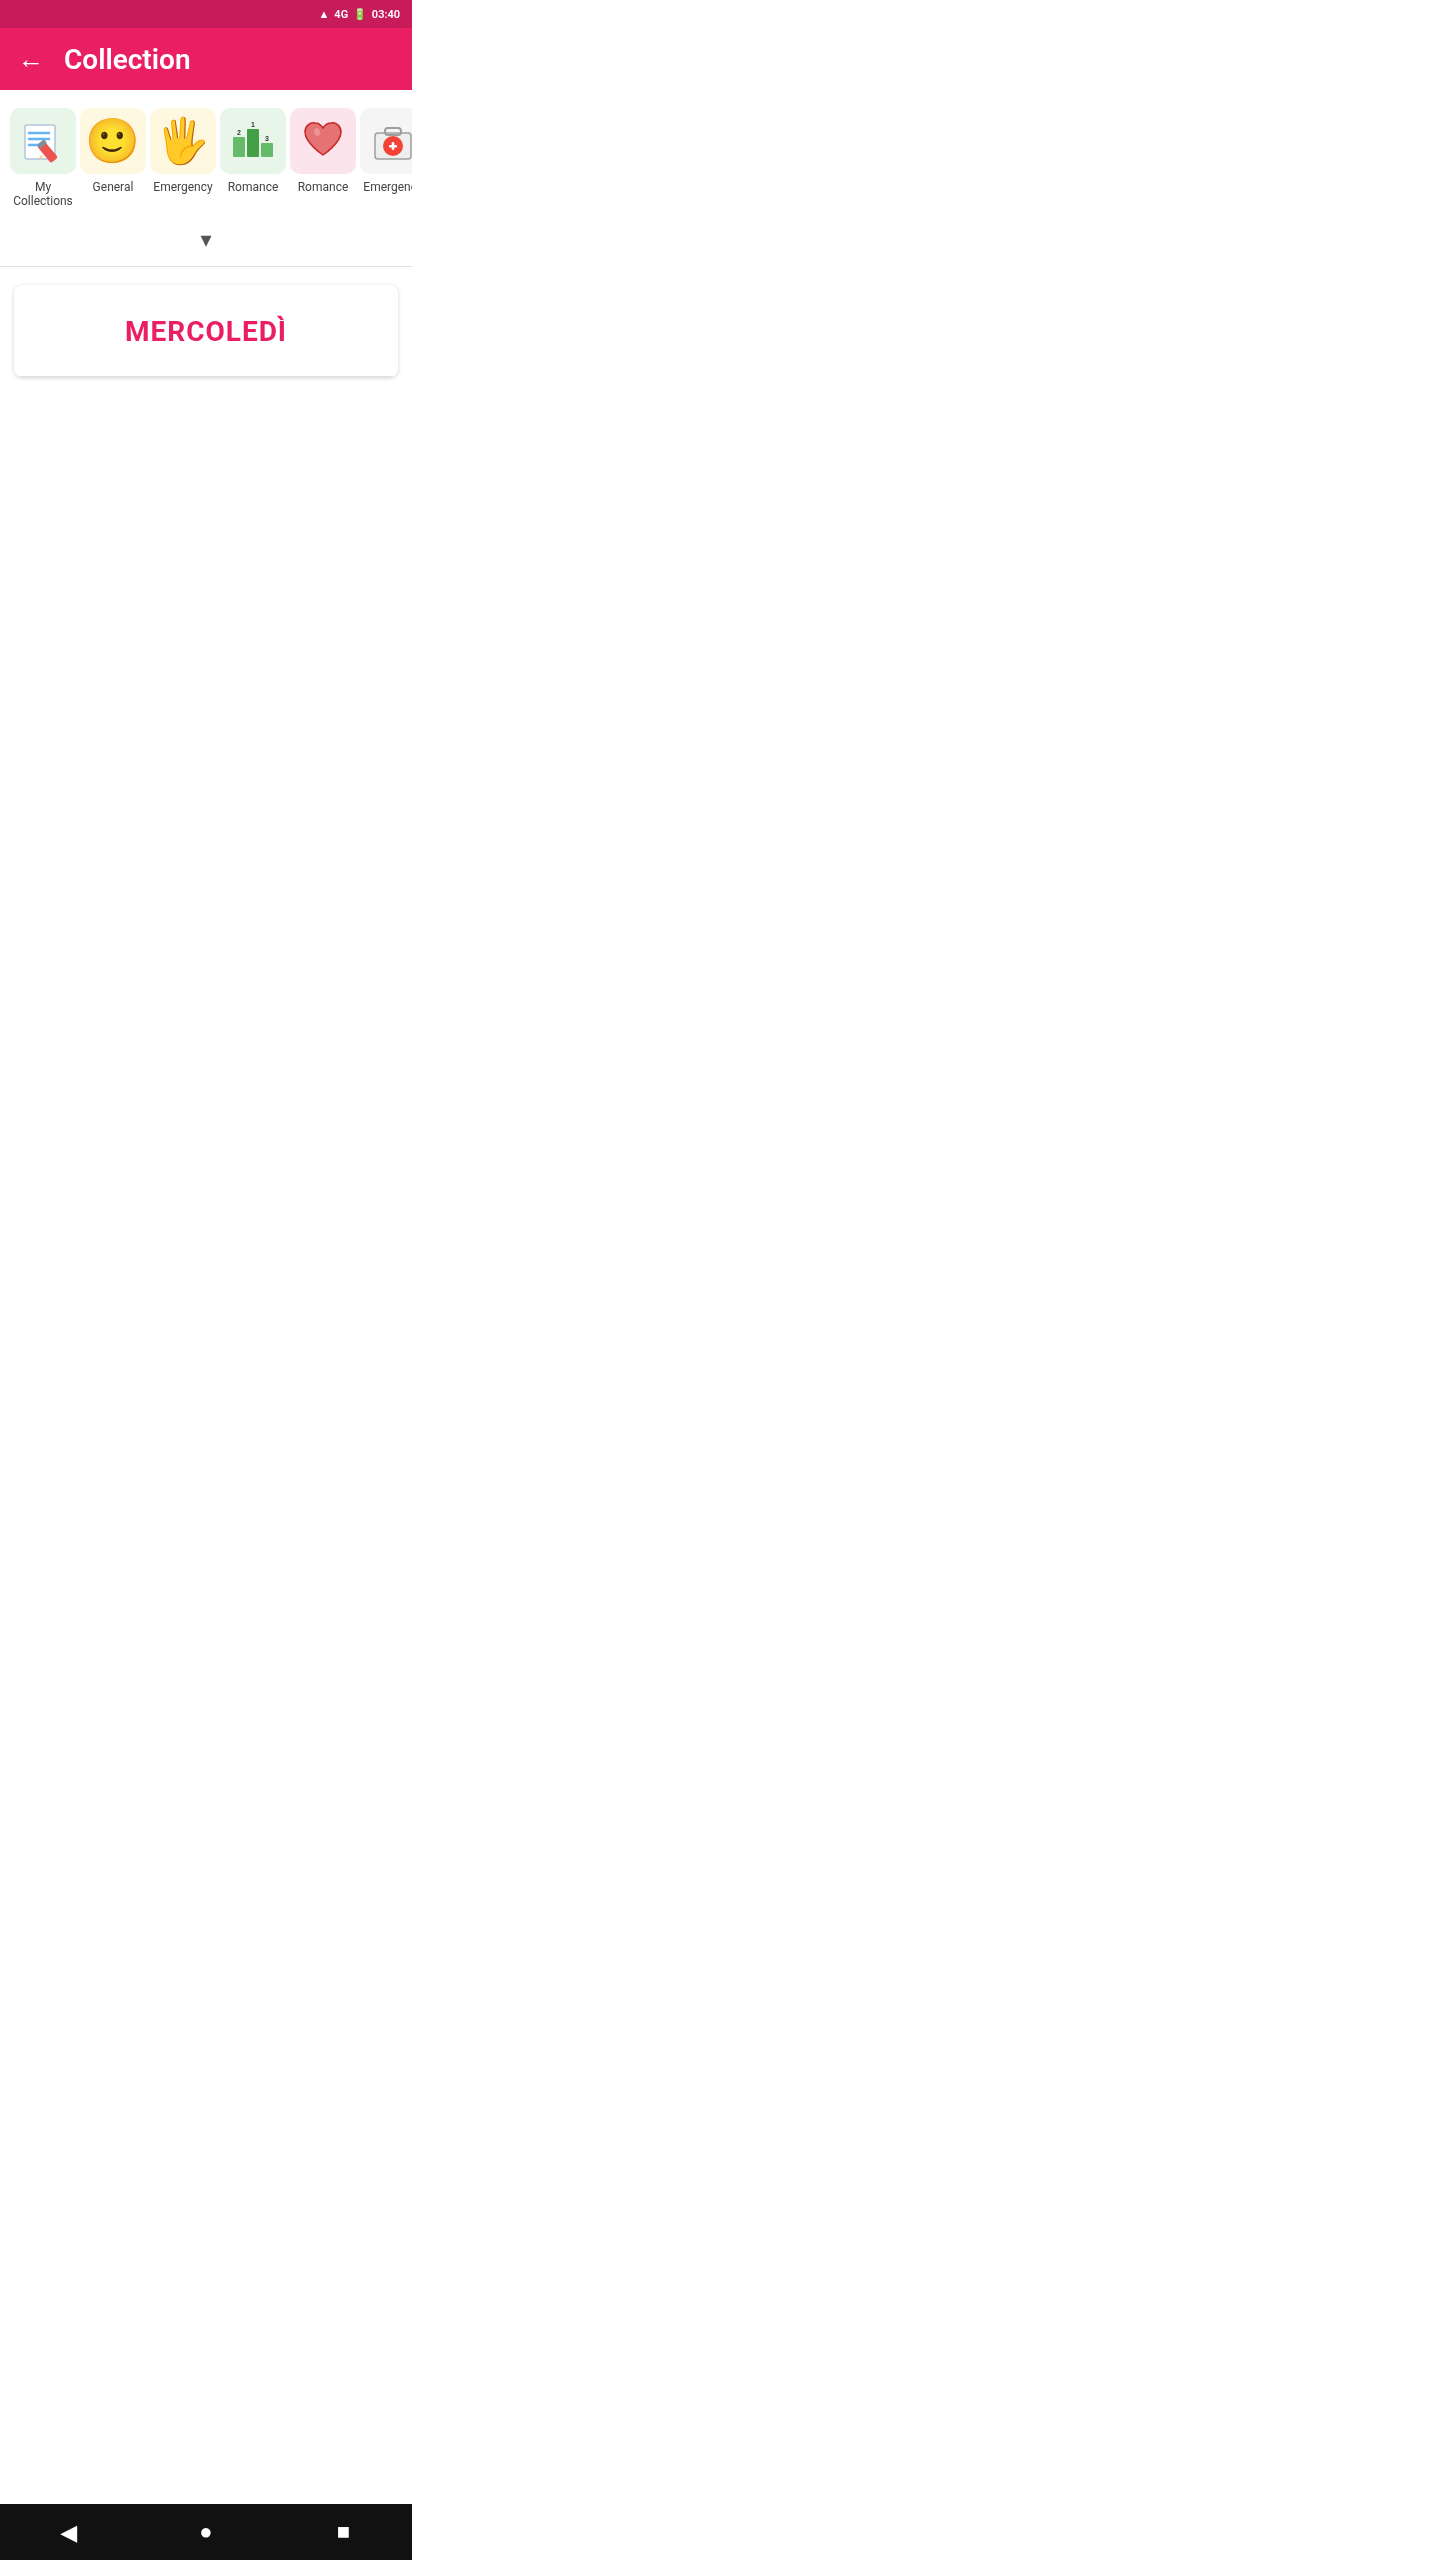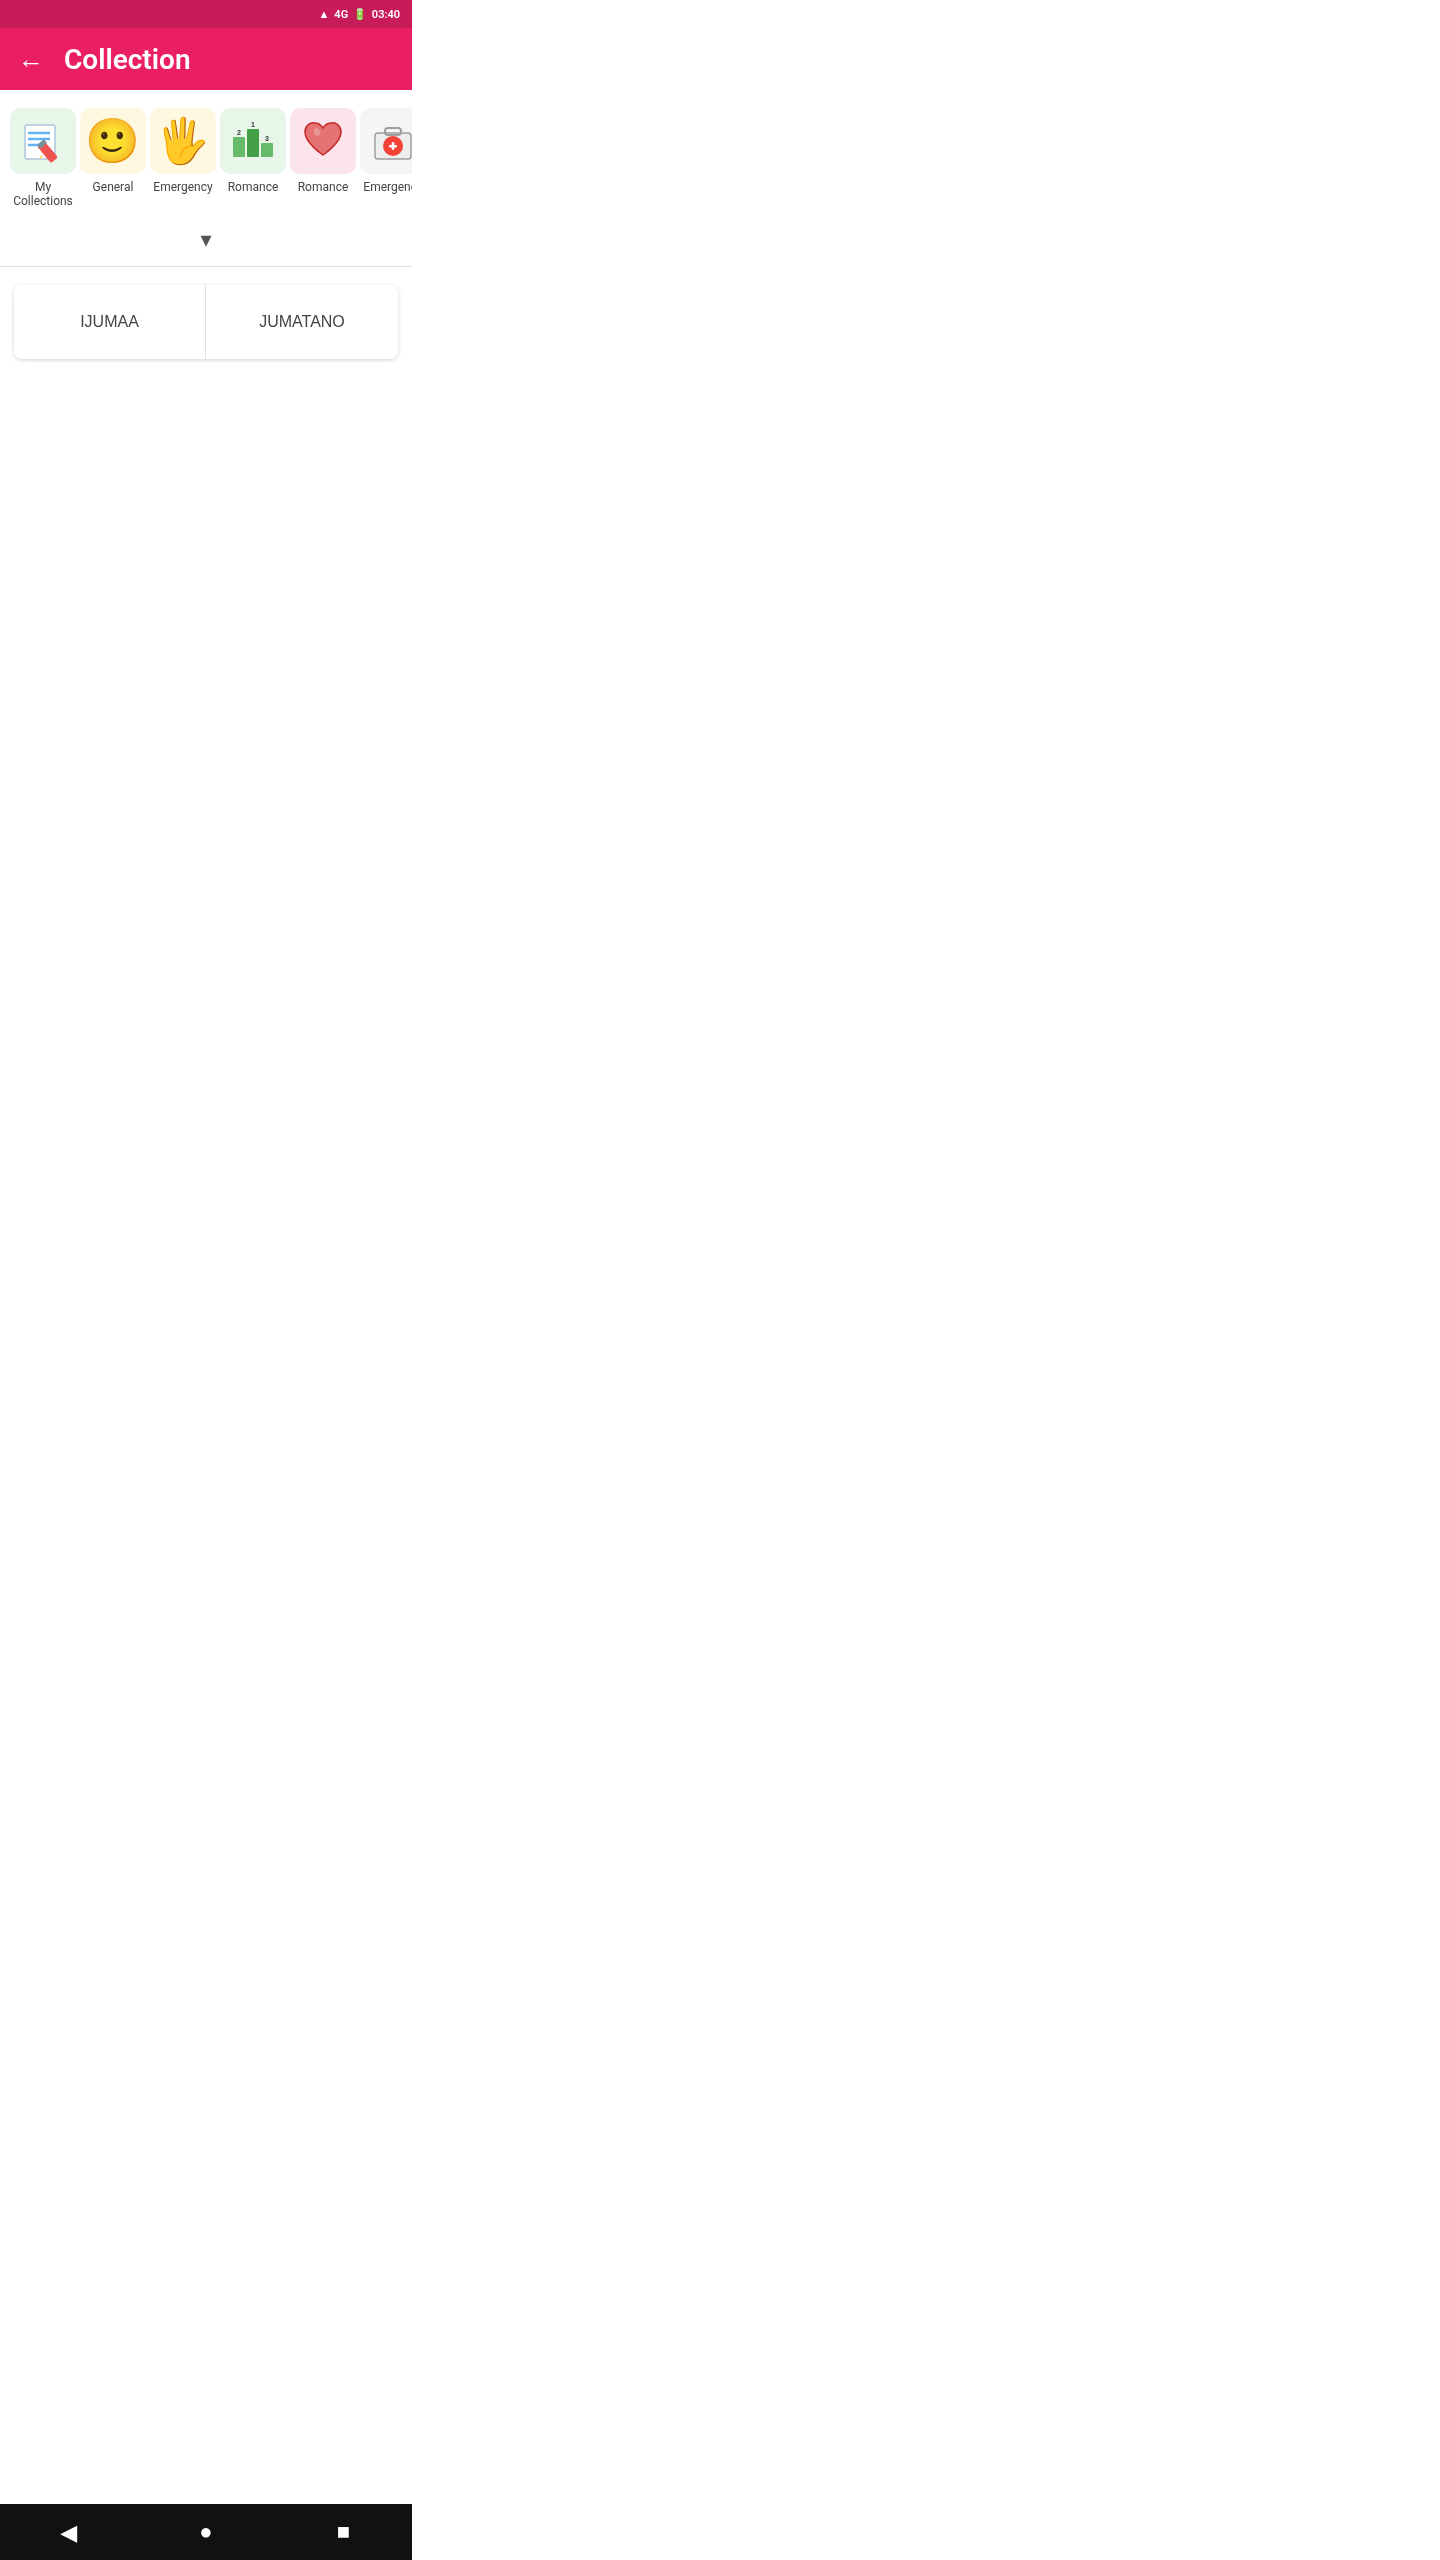--- a/index.html
+++ b/index.html
@@ -284,23 +284,22 @@
 
 </div>
 
 <div class="chevron-row">
   <span class="chevron-down">▾</span>
 </div>
 
 <div class="divider"></div>
 
 <div class="quiz-card">
-  <div class="quiz-answers">
-    <button class="quiz-answer">IJUMAA</button>
-    <button class="quiz-answer">JUMATANO</button>
+  <div class="quiz-top">
+    <span class="quiz-word">MERCOLEDÌ</span>
   </div>
 </div>
 
 <div class="bottom-nav">
   <span class="nav-btn">◀</span>
   <span class="nav-btn">●</span>
   <span class="nav-btn">■</span>
 </div>
 
 </body></html>

